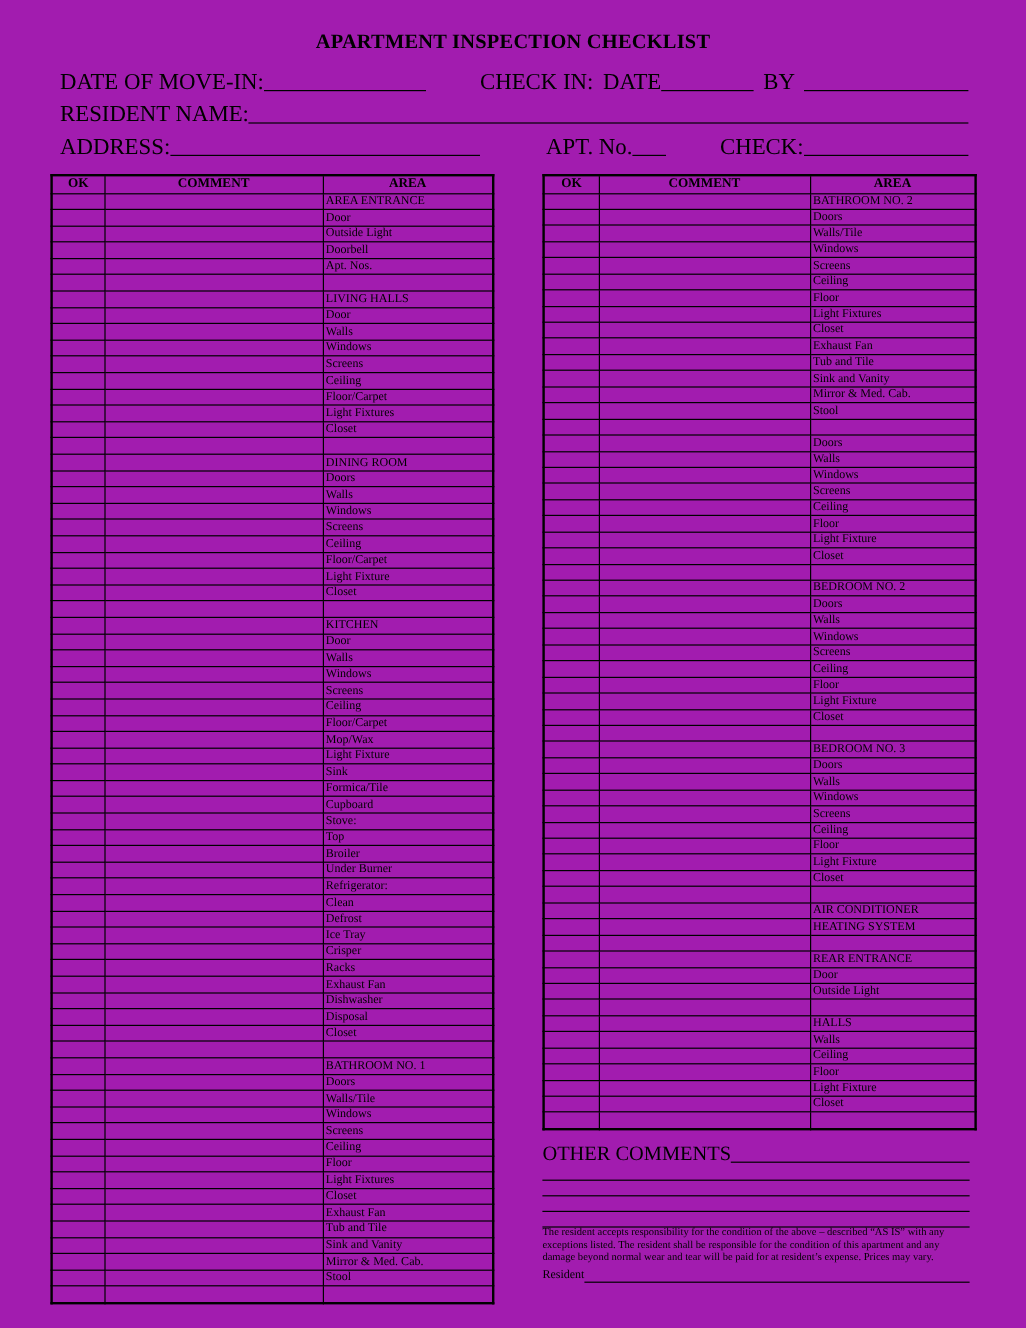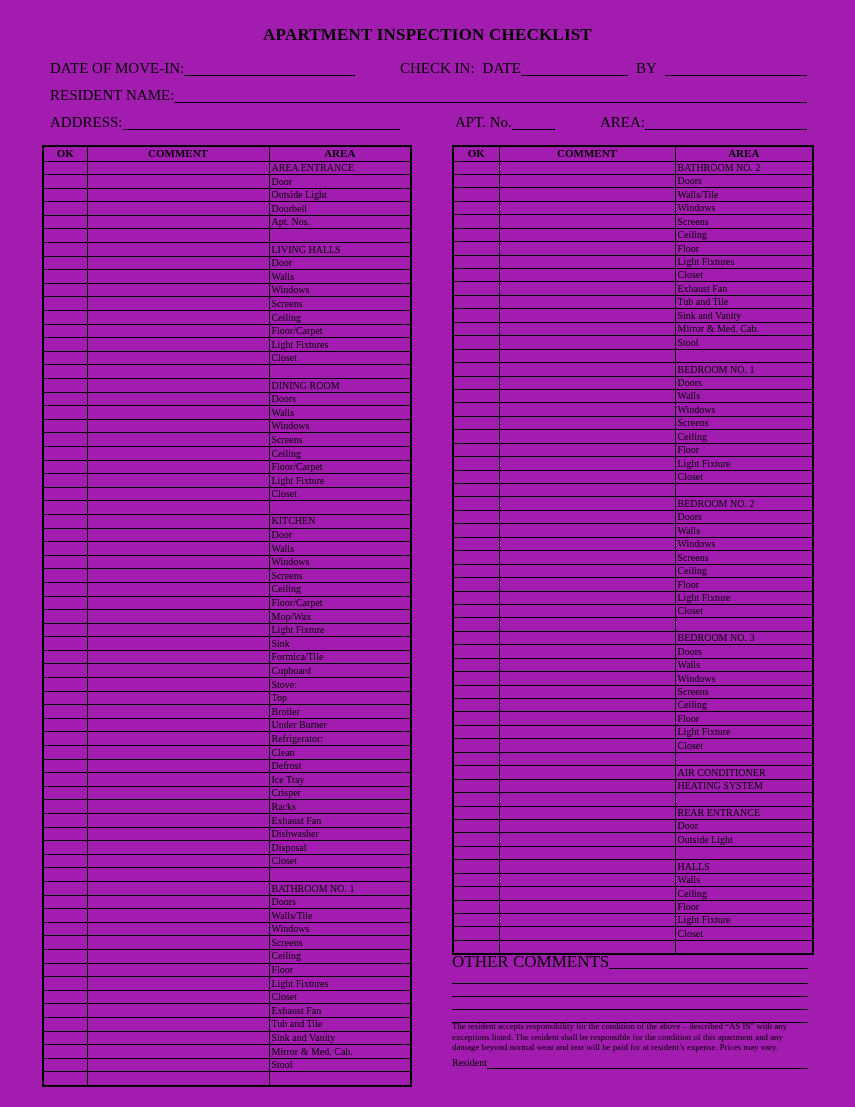--- a/index.html
+++ b/index.html
@@ -10,21 +10,21 @@
     font-family:Liberation Serif, serif;
     color:#000;
     overflow:hidden;
   }
   .title{
     position:absolute;top:25px;left:0;width:855px;
     text-align:center;font-weight:bold;font-size:17px;letter-spacing:.2px;
   }
   .fieldrow{
     position:absolute;display:flex;align-items:flex-end;
-    font-size:15px;line-height:15px;white-space:nowrap;
+    font-size:19px;line-height:15px;white-space:nowrap;
   }
   .fieldrow .lbl{flex:0 0 auto;}
   .fieldrow .gap{flex:0 0 8px;}
   .ul{flex:1 1 auto;border-bottom:1px solid #000;height:15px;min-width:20px;}
   #row-movein{left:50px;top:60px;width:305px;}
   #row-checkin{left:400px;top:60px;width:228px;}
   #row-by{left:636px;top:60px;width:171px;}
   #row-resident{left:50px;top:87px;width:757px;}
   #row-address{left:50px;top:114px;width:350px;}
   #row-aptno{left:455px;top:114px;width:100px;}
@@ -88,21 +88,21 @@
   </div>
   <div class="fieldrow" id="row-address">
     <span class="lbl">ADDRESS:</span>
     <span class="ul"></span>
   </div>
   <div class="fieldrow" id="row-aptno">
     <span class="lbl">APT. No.</span>
     <span class="ul"></span>
   </div>
   <div class="fieldrow" id="row-phone">
-    <span class="lbl">AREA:</span>
+    <span class="lbl">CHECK:</span>
     <span class="ul"></span>
   </div>
 
   <div class="tablewrap" id="left-table">
       <table class="checklist">
         <colgroup>
           <col style="width: 44px;">
           <col style="width: 182px;">
           <col style="width: 142px;">
         </colgroup>
@@ -539,25 +539,20 @@
             <td class="area-item">Stool</td>
           </tr>
           <tr>
             <td></td>
             <td></td>
             <td class="area-item"></td>
           </tr>
           <tr>
             <td></td>
             <td></td>
-            <td class="area-section">BEDROOM NO. 1</td>
-          </tr>
-          <tr>
-            <td></td>
-            <td></td>
             <td class="area-item">Doors</td>
           </tr>
           <tr>
             <td></td>
             <td></td>
             <td class="area-item">Walls</td>
           </tr>
           <tr>
             <td></td>
             <td></td>

